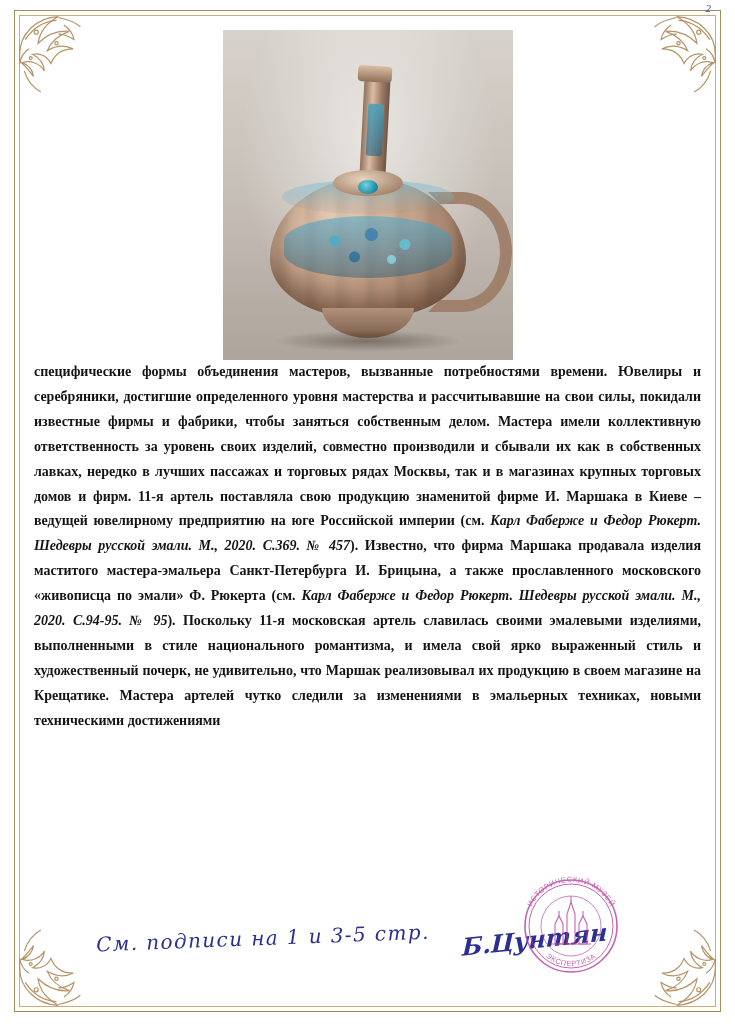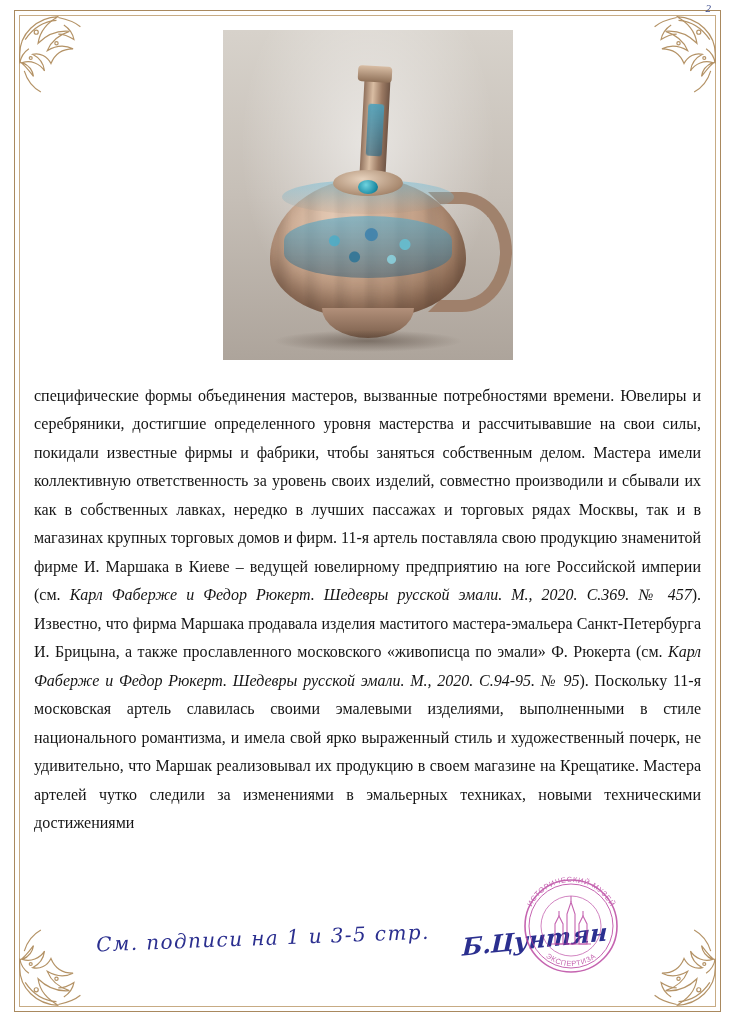--- a/index.html
+++ b/index.html
@@ -225,27 +225,27 @@
     height: 96px;
     margin-left: 60px;
     border: 12px solid #9d7c65;
     border-left-color: transparent;
     border-radius: 0 60% 60% 0 / 0 50% 50% 0;
     opacity: .9;
   }
 
   
   .body-text {
-    margin-top: 22px;
-    font-size: 16px;
+    font-size: 14px;
     line-height: 1.78;
     text-align: justify;
     text-justify: inter-word;
     color: #141414;
     hyphens: none;
+    font-weight: bold;
   }
   .body-text .it { font-style: italic; }
 
   
   .handwriting {
     position: absolute;
     left: 96px;
     bottom: 74px;
     font-family: "DejaVu Serif", serif;
     font-style: italic;

